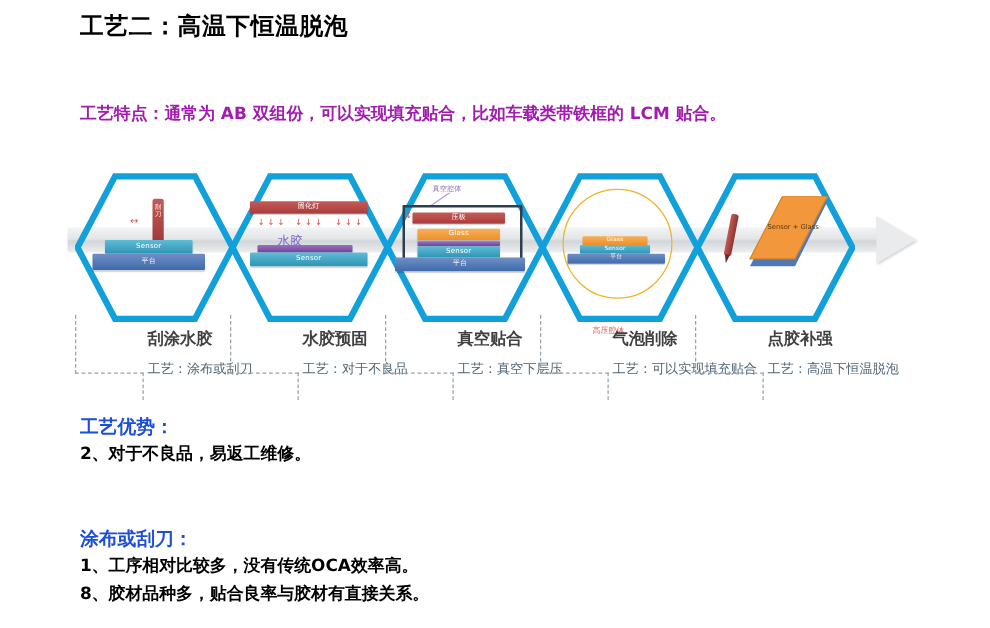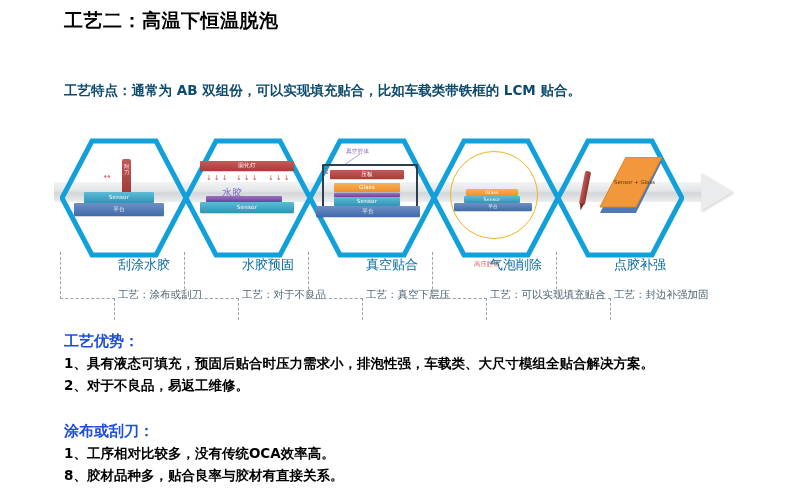--- a/index.html
+++ b/index.html
@@ -10,21 +10,21 @@
   }
 
   
   .title{
     position:absolute;left:64px;top:8px;
     font-size:19px;font-weight:bold;letter-spacing:.5px;color:#000;
     white-space:nowrap;
   }
   .feature-line{
     position:absolute;left:64px;top:82px;
-    font-size:13.5px;font-weight:bold;color:#0c4a6e;white-space:nowrap;
+    font-size:13.5px;font-weight:bold;color:#a21caf;white-space:nowrap;
   }
   .adv-block{position:absolute;left:64px;top:332px;}
   .dis-block{position:absolute;left:64px;top:422px;}
   .blk-head{font-size:15px;font-weight:bold;color:#1d4ed8;margin:0 0 3px 0;white-space:nowrap;}
   .blk-line{font-size:13.5px;font-weight:bold;color:#000;margin:0 0 2px 0;white-space:nowrap;line-height:1.45;}
 
   
   .diagram{position:absolute;left:46px;top:133px;width:700px;height:190px;}
   .band{
     position:absolute;left:8px;top:49px;width:660px;height:20px;
@@ -108,22 +108,22 @@
   .step{position:absolute;top:0;width:136px;height:68px;}
   .bracket{
     position:absolute;left:0;top:0;width:54px;height:46px;
     border-left:1px dashed #9aa3ab;border-bottom:1px dashed #9aa3ab;
   }
   .bracket2{
     position:absolute;left:54px;top:46px;width:0;height:22px;
     border-left:1px dashed #9aa3ab;
   }
   .step-name{
-    position:absolute;left:58px;top:4px;font-size:13px;font-weight:normal;
-    color:#0369a1;white-space:nowrap;
+    position:absolute;left:58px;top:10px;font-size:13px;font-weight:bold;
+    color:#404040;white-space:nowrap;
   }
   .step-sub{
     position:absolute;left:58px;top:36px;font-size:10.5px;
     color:#4e6575;white-space:nowrap;
   }
 </style>
 </head>
 <body>
 
 <div class="title">工艺二：高温下恒温脱泡</div>
@@ -260,27 +260,26 @@
     <div class="bracket"></div>
     <div class="bracket2"></div>
     <div class="step-name">气泡削除</div>
     <div class="step-sub">工艺：可以实现填充贴合</div>
   </div>
 
   <div class="step" style="left:510px;">
     <div class="bracket"></div>
     <div class="bracket2"></div>
     <div class="step-name">点胶补强</div>
-    <div class="step-sub">工艺：封边补强加固</div>
+    <div class="step-sub">工艺：高温下恒温脱泡</div>
   </div>
 </div>
 
 <div class="adv-block">
   <div class="blk-head">工艺优势：</div>
-  <div class="blk-line">1、具有液态可填充，预固后贴合时压力需求小，排泡性强，车载类、大尺寸模组全贴合解决方案。</div>
   <div class="blk-line">2、对于不良品，易返工维修。</div>
 </div>
 
 <div class="dis-block">
   <div class="blk-head">涂布或刮刀：</div>
   <div class="blk-line">1、工序相对比较多，没有传统OCA效率高。</div>
   <div class="blk-line">8、胶材品种多，贴合良率与胶材有直接关系。</div>
 </div>
 
 </body></html>

